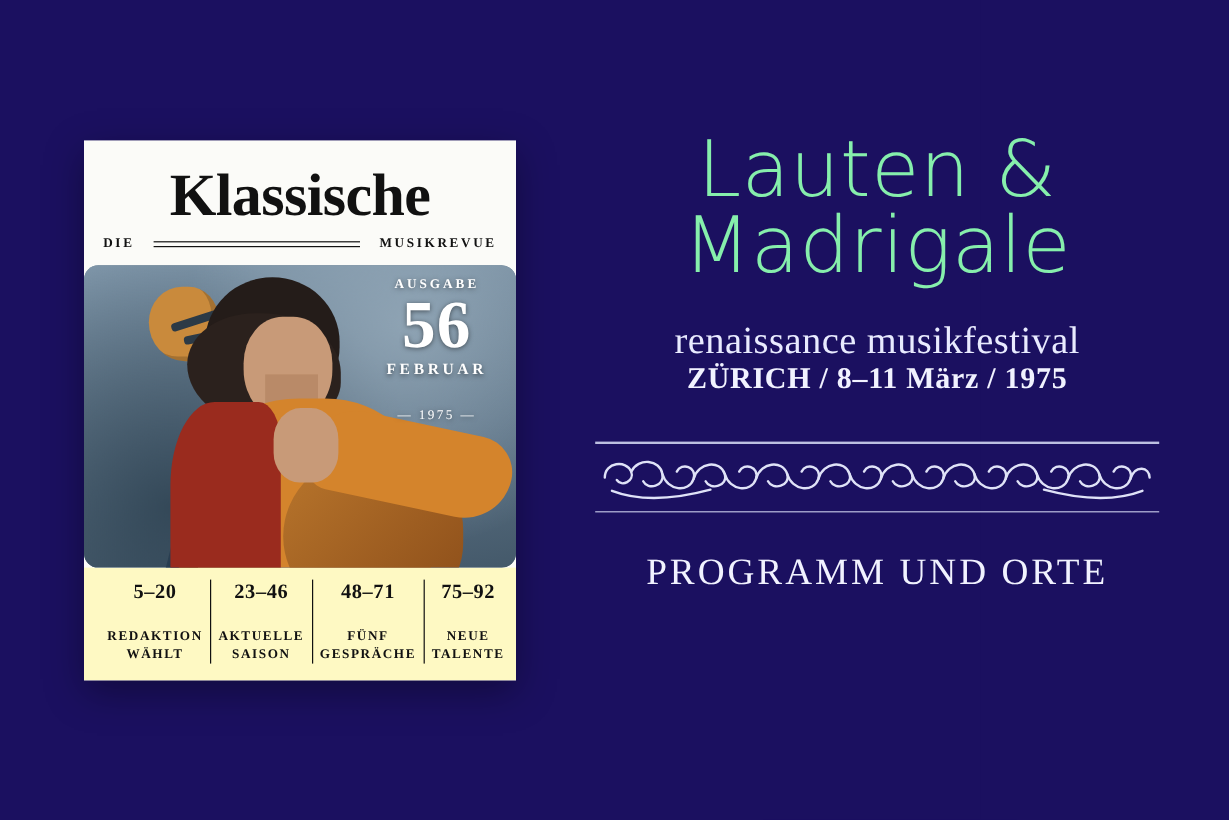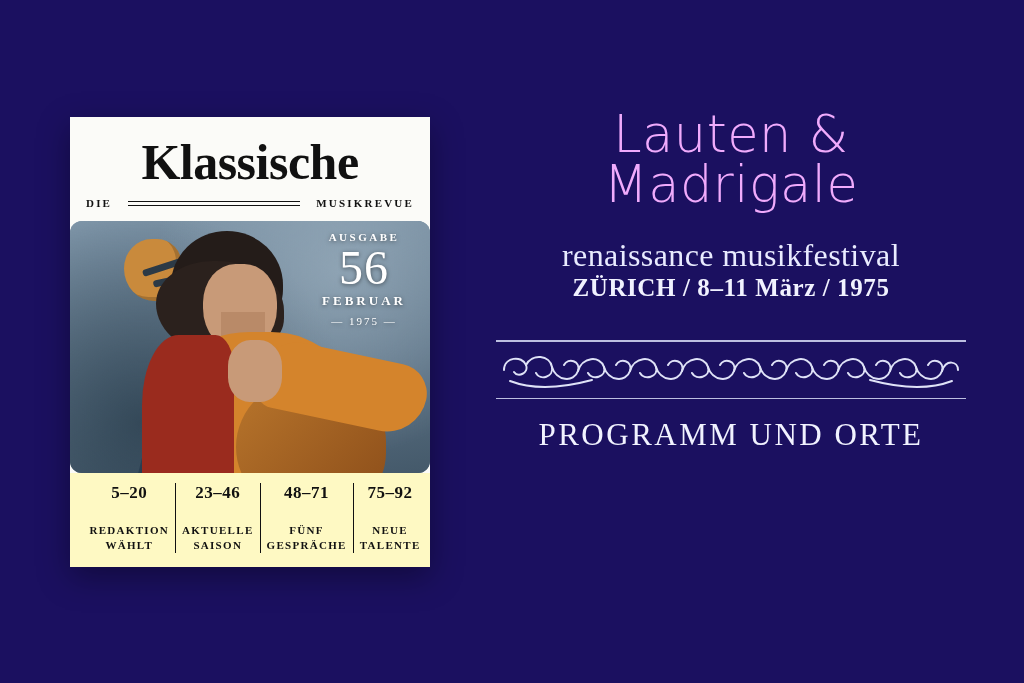--- a/index.html
+++ b/index.html
@@ -199,35 +199,35 @@
     text-align: center;
     color: #fff;
     text-shadow: 0 1px 4px rgba(0,0,0,0.5);
   }
   .issue-label {
     font-size: 11px;
     letter-spacing: 2.5px;
     font-weight: bold;
   }
   .issue-num {
-    font-size: 48px;
+    font-size: 56px;
     line-height: 0.95;
-    font-weight: normal;
+    font-weight: bold;
     letter-spacing: 1px;
     margin: 2px 0 2px 0;
   }
   .issue-month {
     font-size: 13px;
     letter-spacing: 3px;
     font-weight: bold;
   }
   .issue-year {
     font-size: 11px;
     letter-spacing: 2px;
-    margin-top: 6px;
+    margin-top: 24px;
   }
 
   .cover-foot {
     flex: 0 0 auto;
     display: flex;
     padding: 10px 12px 14px 22px;
     background: #fef9c3;
     justify-content: center;
   }
   .foot-cell {
@@ -257,24 +257,24 @@
     position: absolute;
     left: 486px;
     top: 110px;
     width: 490px;
     color: #eef0ff;
     text-align: center;
   }
   .headline {
     font-family: "DejaVu Sans", sans-serif;
     font-weight: 300;
-    font-size: 51px;
+    font-size: 65px;
     line-height: 0.99;
     letter-spacing: 0.5px;
-    color: #f0abfc;
+    color: #86efac;
   }
   .headline .l2 { display: block; }
   .tagline {
     margin-top: 26px;
     font-family: "Liberation Serif", serif;
     font-size: 32px;
     letter-spacing: 0.4px;
     color: #e9ebff;
   }
   .dateline {
@@ -296,21 +296,21 @@
     background: #cfd3f0;
     opacity: 0.9;
   }
   .orn-rule.thick { height: 2px; }
   .orn-band {
     height: 46px;
     margin: 5px 0;
     display: block;
   }
   .footline {
-    margin-top: 18px;
+    margin-top: 32px;
     font-family: "Liberation Serif", serif;
     font-size: 31px;
     letter-spacing: 2.5px;
     color: #f1f2ff;
   }
 </style>
 </head>
 <body>
 
 <div class="stage">

